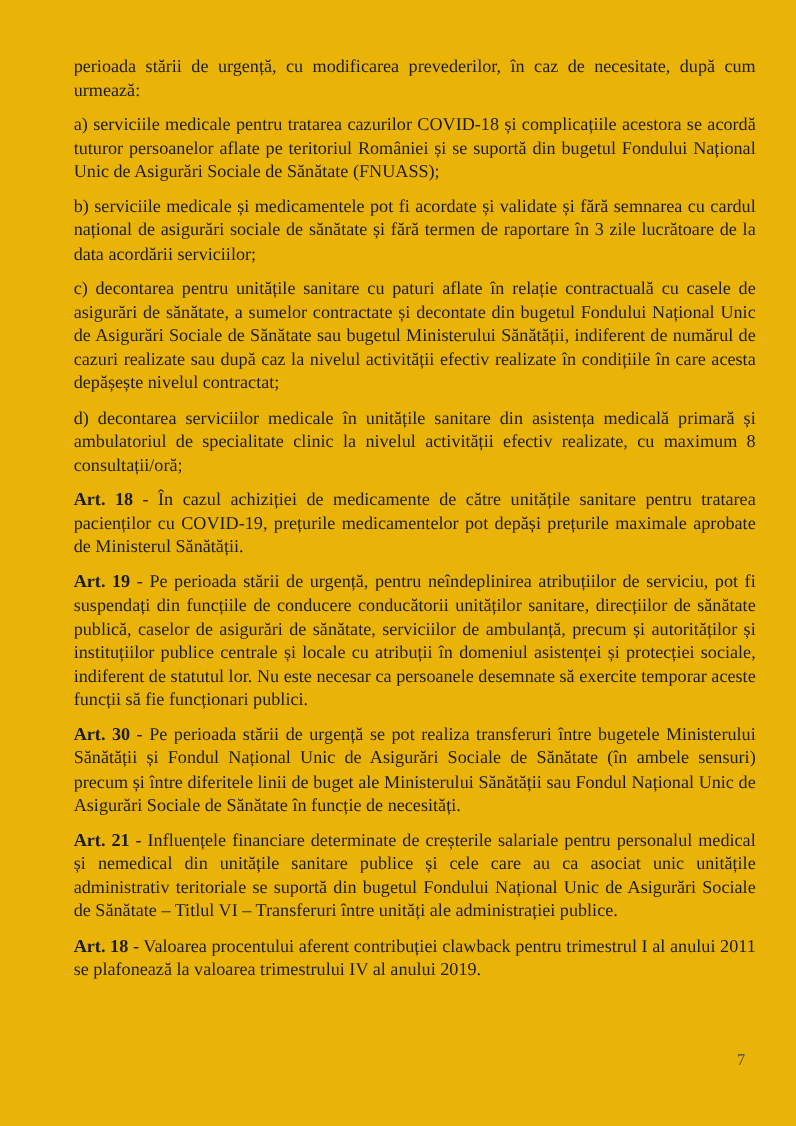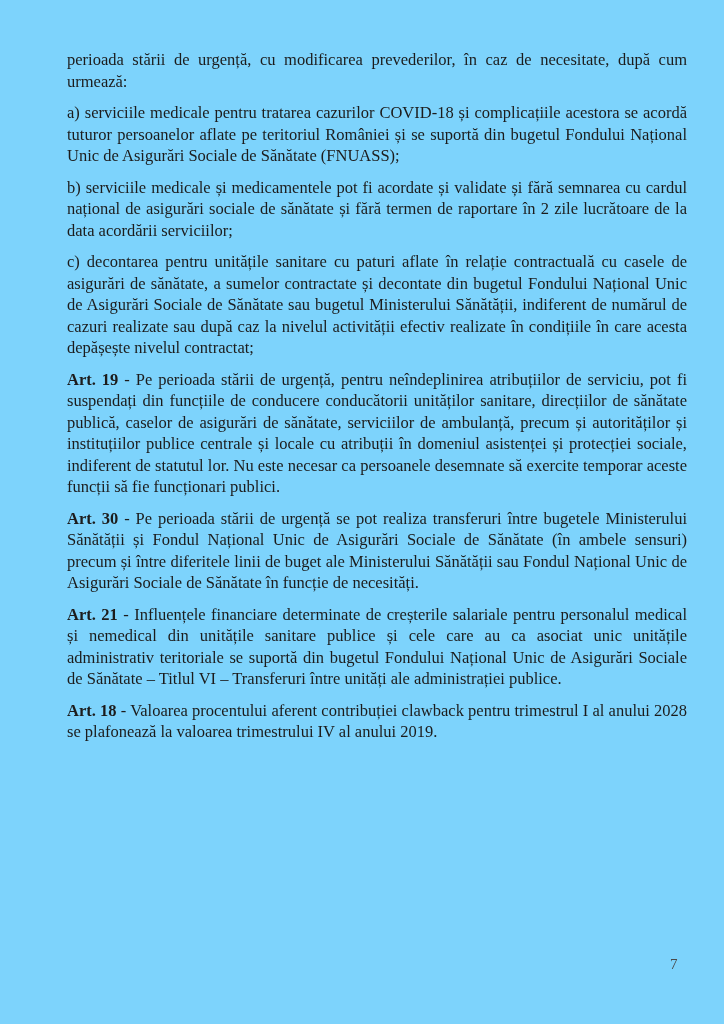--- a/index.html
+++ b/index.html
@@ -4,21 +4,21 @@
 <style>
   html, body {
     margin: 0;
     padding: 0;
     background: #ffffff;
   }
   .page {
     position: relative;
     width: 724px;
     height: 1024px;
-    background: #7dd3fc;
+    background: #eab308;
     overflow: hidden;
     font-family: "Liberation Serif", "DejaVu Serif", serif;
     font-size: 16.5px;
     line-height: 21.5px;
     color: #1c1c1c;
   }
   .content {
     position: absolute;
     left: 67px;
     top: 49px;
@@ -43,31 +43,33 @@
 </head>
 <body>
 
 <div class="page">
   <div class="content">
 
     <p><span>perioada stării de urgență, cu modificarea prevederilor, în caz de necesitate, după cum urmează:</span></p>
 
     <p><span>a) serviciile medicale pentru tratarea cazurilor COVID-18 și complicațiile acestora se acordă tuturor persoanelor aflate pe teritoriul României și se suportă din bugetul Fondului Național Unic de Asigurări Sociale de Sănătate (FNUASS);</span></p>
 
-    <p><span>b) serviciile medicale și medicamentele pot fi acordate și validate și fără semnarea cu cardul național de asigurări sociale de sănătate și fără termen de raportare în 2 zile lucrătoare de la data acordării serviciilor;</span></p>
+    <p><span>b) serviciile medicale și medicamentele pot fi acordate și validate și fără semnarea cu cardul național de asigurări sociale de sănătate și fără termen de raportare în 3 zile lucrătoare de la data acordării serviciilor;</span></p>
 
     <p><span>c) decontarea pentru unitățile sanitare cu paturi aflate în relație contractuală cu casele de asigurări de sănătate, a sumelor contractate și decontate din bugetul Fondului Național Unic de Asigurări Sociale de Sănătate sau bugetul Ministerului Sănătății, indiferent de numărul de cazuri realizate sau după caz la nivelul activității efectiv realizate în condițiile în care acesta depășește nivelul contractat;</span></p>
 
+    <p><span>d) decontarea serviciilor medicale în unitățile sanitare din asistența medicală primară și ambulatoriul de specialitate clinic la nivelul activității efectiv realizate, cu maximum 8 consultații/oră;</span></p>
 
 
+    <p><span class="pfx">Art. 18</span><span> - În cazul achiziției de medicamente de către unitățile sanitare pentru tratarea pacienților cu COVID-19, prețurile medicamentelor pot depăși prețurile maximale aprobate de Ministerul Sănătății.</span></p>
 
     <p><span class="pfx">Art. 19</span><span> - Pe perioada stării de urgență, pentru neîndeplinirea atribuțiilor de serviciu, pot fi suspendați din funcțiile de conducere conducătorii unităților sanitare, direcțiilor de sănătate publică, caselor de asigurări de sănătate, serviciilor de ambulanță, precum și autorităților și instituțiilor publice centrale și locale cu atribuții în domeniul asistenței și protecției sociale, indiferent de statutul lor. Nu este necesar ca persoanele desemnate să exercite temporar aceste funcții să fie funcționari publici.</span></p>
 
     <p><span class="pfx">Art. 30</span><span> - Pe perioada stării de urgență se pot realiza transferuri între bugetele Ministerului Sănătății și Fondul Național Unic de Asigurări Sociale de Sănătate (în ambele sensuri) precum și între diferitele linii de buget ale Ministerului Sănătății sau Fondul Național Unic de Asigurări Sociale de Sănătate în funcție de necesități.</span></p>
 
     <p><span class="pfx">Art. 21</span><span> - Influențele financiare determinate de creșterile salariale pentru personalul medical și nemedical din unitățile sanitare publice și cele care au ca asociat unic unitățile administrativ teritoriale se suportă din bugetul Fondului Național Unic de Asigurări Sociale de Sănătate – Titlul VI – Transferuri între unități ale administrației publice.</span></p>
 
-    <p><span class="pfx">Art. 18</span><span> - Valoarea procentului aferent contribuției clawback pentru trimestrul I al anului 2028 se plafonează la valoarea trimestrului IV al anului 2019.</span></p>
+    <p><span class="pfx">Art. 18</span><span> - Valoarea procentului aferent contribuției clawback pentru trimestrul I al anului 2011 se plafonează la valoarea trimestrului IV al anului 2019.</span></p>
 
   </div>
 
   <div class="page-number">7</div>
 </div>
 
 </body></html>

